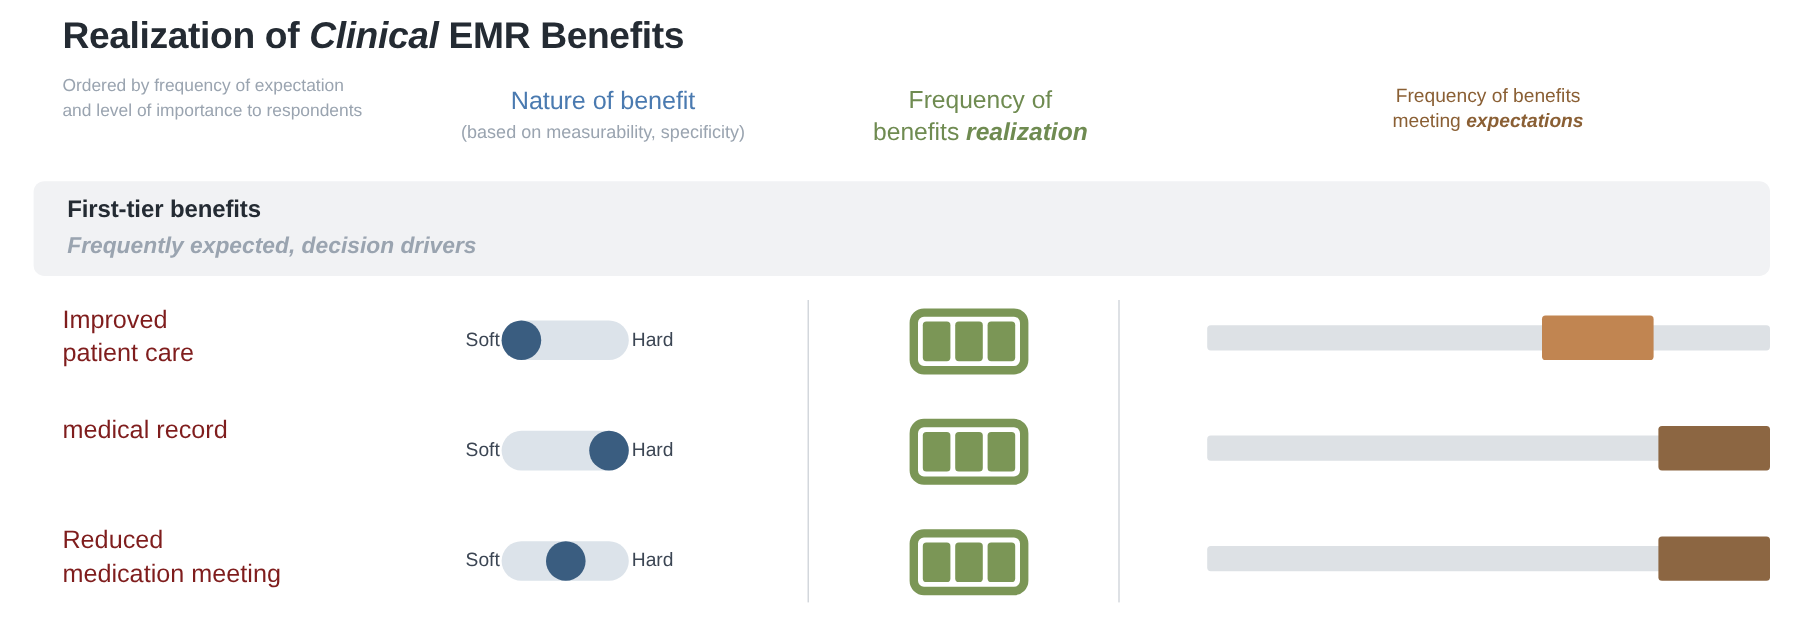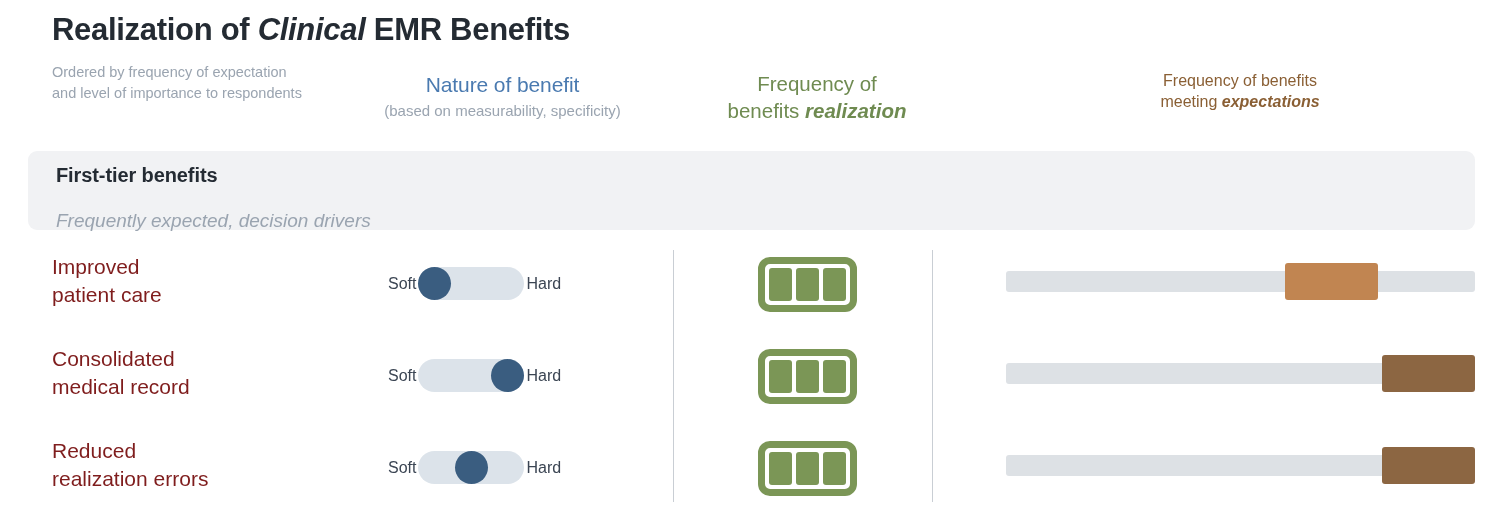--- a/index.html
+++ b/index.html
@@ -103,21 +103,22 @@
   .tier-banner .tier-title {
     font-size: 20px;
     font-weight: bold;
     color: #242b33;
     letter-spacing: -0.1px;
   }
   .tier-banner .tier-sub {
     font-size: 19px;
     font-style: italic;
     color: #9aa4b0;
-    margin-top: 23px;
+    margin-top: 8px;
+    font-weight: bold;
   }
 
   
   .divider {
     position: absolute;
     top: 250px;
     width: 1px;
     height: 252px;
     background: #c9ced4;
   }
@@ -267,21 +268,20 @@
       <span class="cell"></span>
       <span class="cell"></span>
     </div>
     <div class="exp-track">
       <span class="exp-marker" style="left:59.5%;width:19.8%;background:#c18551;"></span>
     </div>
   </div>
 
   <div class="row r1">
     <div class="benefit-label">
-      <div>Consolidated</div>
       <div>medical record</div>
     </div>
     <div class="toggle-wrap">
       <span class="toggle-cap">Soft</span>
       <span class="toggle-track">
         <span class="toggle-knob pos-right"></span>
       </span>
       <span class="toggle-cap">Hard</span>
     </div>
     <div class="battery">
@@ -290,21 +290,21 @@
       <span class="cell"></span>
     </div>
     <div class="exp-track">
       <span class="exp-marker" style="left:80.2%;width:19.8%;background:#8c6642;"></span>
     </div>
   </div>
 
   <div class="row r2">
     <div class="benefit-label">
       <div>Reduced</div>
-      <div>realization errors</div>
+      <div>medication meeting</div>
     </div>
     <div class="toggle-wrap">
       <span class="toggle-cap">Soft</span>
       <span class="toggle-track">
         <span class="toggle-knob pos-mid"></span>
       </span>
       <span class="toggle-cap">Hard</span>
     </div>
     <div class="battery">
       <span class="cell"></span>

